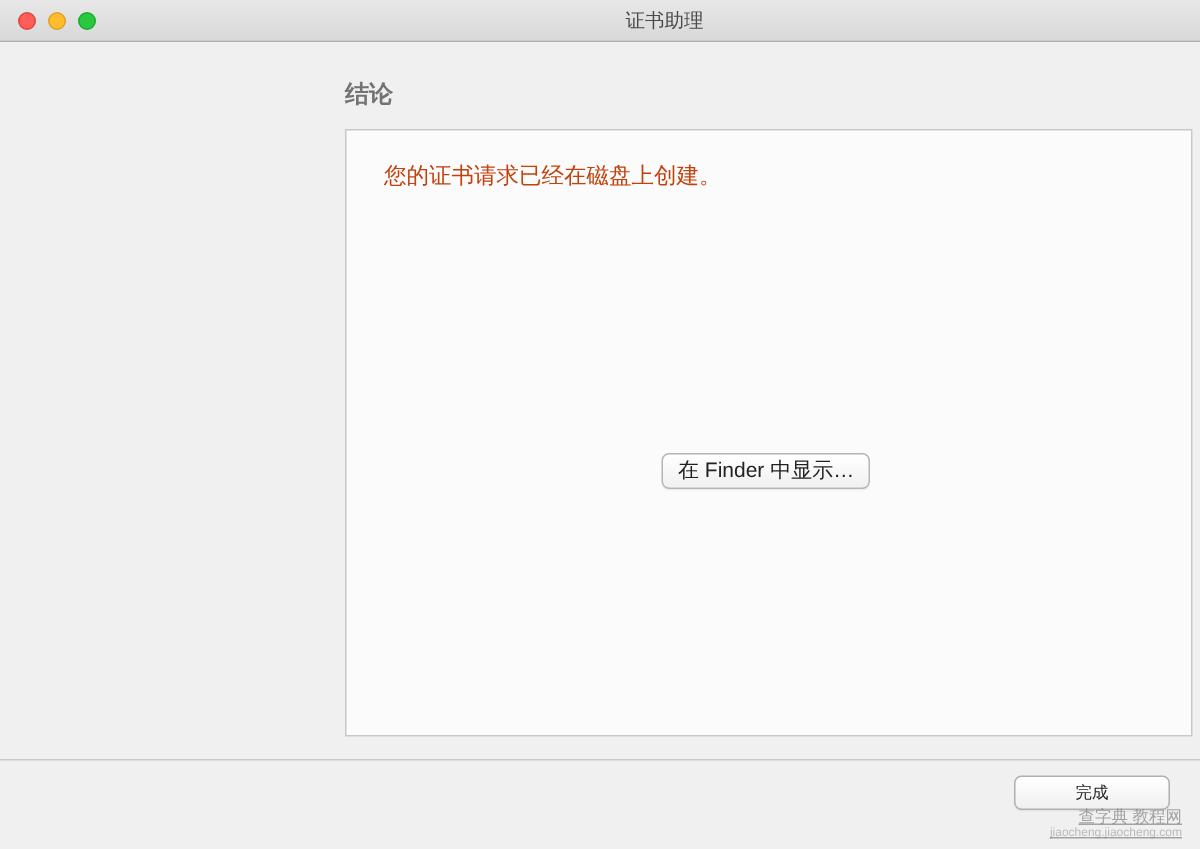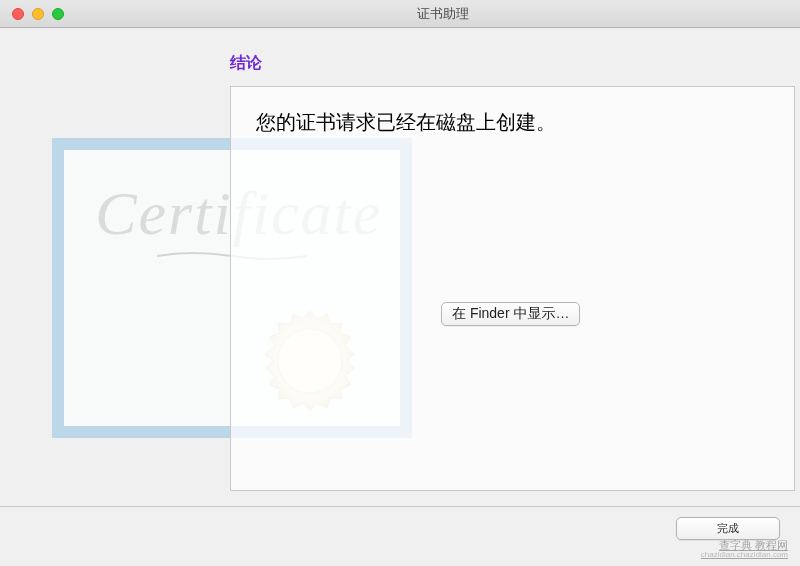--- a/index.html
+++ b/index.html
@@ -44,21 +44,21 @@
       color: #4a4a4a;
       margin-left: 43px;
     }
     .content {
       padding: 25px 20px 0 20px;
       position: relative;
     }
     .heading {
       font-size: 16px;
       font-weight: bold;
-      color: #6d28d9;
+      color: #737373;
       margin-left: 210px;
       margin-bottom: 12px;
     }
     .certificate-bg {
       position: absolute;
       left: 52px;
       top: 110px;
       width: 360px;
       height: 300px;
       background: #f8faf9;
@@ -97,22 +97,22 @@
       position: relative;
       margin-left: 210px;
       width: 565px;
       height: 405px;
       background: rgba(255,255,255,0.72);
       border: 1px solid #c8c8c8;
       z-index: 5;
       padding: 20px 25px;
     }
     .message {
-      font-size: 20px;
-      color: #000000;
+      font-size: 15px;
+      color: #c2410c;
       line-height: 1.5;
     }
     .finder-btn {
       position: absolute;
       top: 215px;
       left: 210px;
       font-size: 14px;
       padding: 2px 10px;
       background: linear-gradient(to bottom, #ffffff, #f0f0f0);
       border: 1px solid #b5b5b5;
@@ -168,50 +168,27 @@
     <div class="light close"></div>
     <div class="light min"></div>
     <div class="light max"></div>
   </div>
   <div class="title">证书助理</div>
 </div>
 
 <div class="content">
   <div class="heading">结论</div>
 
-  <div class="certificate-bg">
-    <div class="cert-text">Certificate</div>
-    <div class="cert-flourish">
-      <svg width="160" height="12" viewBox="0 0 160 12">
-        <path d="M5,6 Q40,0 80,6 Q120,12 155,6" stroke="#cfd6d3" stroke-width="2" fill="none"></path>
-      </svg>
-    </div>
-    <div class="cert-seal">
-      <svg width="110" height="110" viewBox="0 0 110 110">
-        <defs>
-          <radialGradient id="sealg" cx="50%" cy="50%" r="50%">
-            <stop offset="0%" stop-color="#fefef4"></stop>
-            <stop offset="80%" stop-color="#f2f0da"></stop>
-            <stop offset="100%" stop-color="#e8e5c8"></stop>
-          </radialGradient>
-        </defs>
-        <g transform="translate(55,55)">
-          <path d="M0,-50 L7,-42 L17,-47 L20,-37 L32,-38 L30,-28 L41,-24 L35,-15 L45,-7 L36,0 L45,7 L35,15 L41,24 L30,28 L32,38 L20,37 L17,47 L7,42 L0,50 L-7,42 L-17,47 L-20,37 L-32,38 L-30,28 L-41,24 L-35,15 L-45,7 L-36,0 L-45,-7 L-35,-15 L-41,-24 L-30,-28 L-32,-38 L-20,-37 L-17,-47 L-7,-42 Z" fill="url(#sealg)" stroke="#e0dcc0" stroke-width="1"></path>
-          <circle cx="0" cy="0" r="32" fill="#fdfcef" stroke="#e6e2c8" stroke-width="1"></circle>
-        </g>
-      </svg>
-    </div>
-  </div>
 
   <div class="panel">
     <div class="message">您的证书请求已经在磁盘上创建。</div>
     <button class="finder-btn">在 Finder 中显示…</button>
   </div>
 </div>
 
 <div class="footer">
   <button class="done-btn">完成</button>
 </div>
 
 <div class="watermark">
   <div>查字典 教程网</div>
-  <div class="line2">chazidian.chazidian.com</div>
+  <div class="line2">jiaocheng.jiaocheng.com</div>
 </div>
 
 </body></html>

